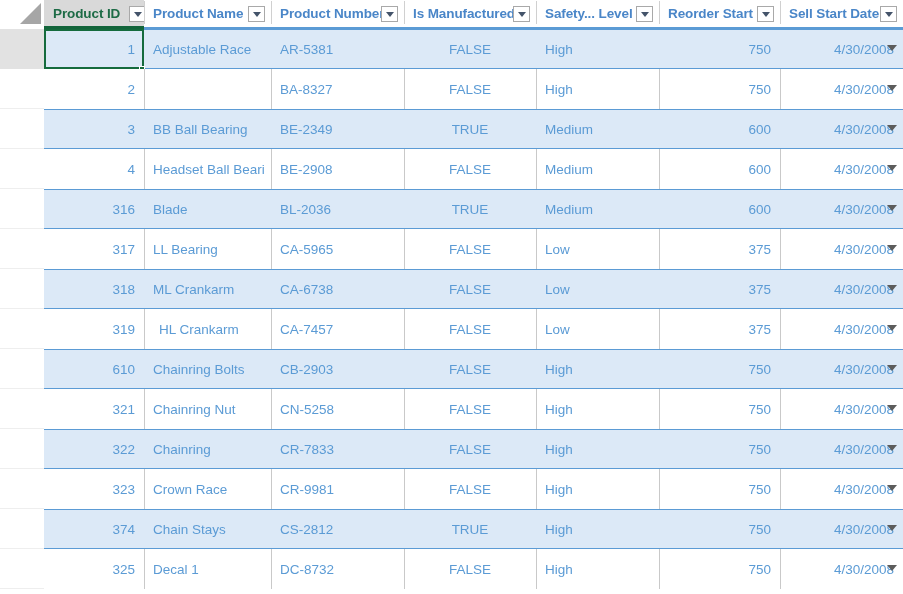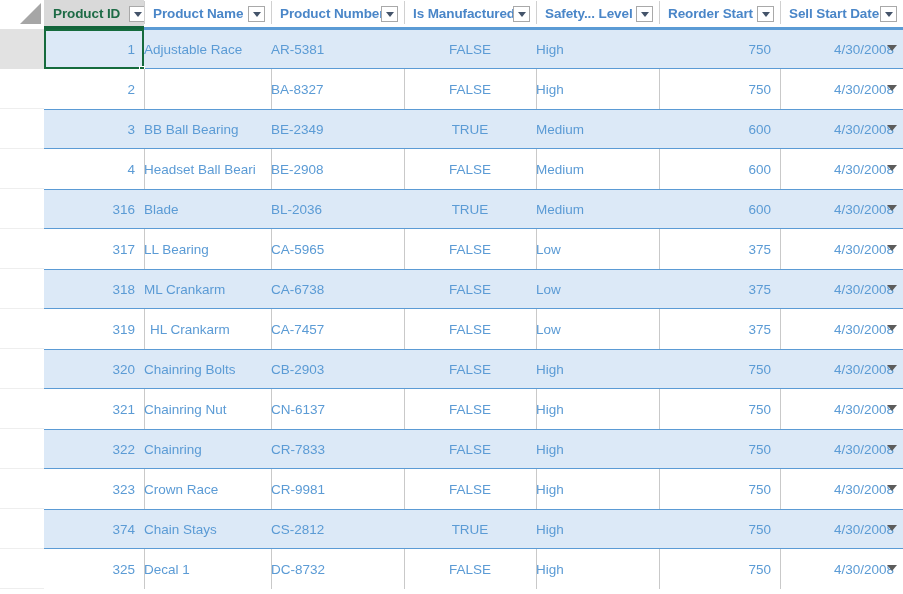--- a/index.html
+++ b/index.html
@@ -170,20 +170,21 @@
     color: #5b9bd5;
     white-space: nowrap;
     overflow: hidden;
   }
   .cell.num {
     justify-content: flex-end;
     padding-right: 9px;
   }
   .cell.txt {
     justify-content: flex-start;
+    padding-left: 9px;
   }
   .cell.ctr {
     justify-content: center;
   }
 
   
   .selbox {
     position: absolute;
     left: 44px;
     top: 0;
@@ -396,37 +397,37 @@
         <div class="cell txt" style="left: 536px; width: 123px;">Low</div>
         <div class="vline" style="left: 659px;"></div>
         <div class="cell num" style="left: 659px; width: 121px;">375</div>
         <div class="vline" style="left: 780px;"></div>
         <div class="cell num" style="left: 780px; width: 123px;">4/30/2008</div>
         <div class="rowdrop"></div>
       </div>
       <div class="row band">
         <div class="rowbg"></div>
         <div class="rowhead"></div>
-        <div class="cell num" style="left: 44px; width: 100px;">320</div>
+        <div class="cell num" style="left: 44px; width: 100px;">610</div>
         <div class="cell txt" style="left: 144px; width: 127px;">Chainring Bolts</div>
         <div class="cell txt" style="left: 271px; width: 133px;">CB-2903</div>
         <div class="cell ctr" style="left: 404px; width: 132px;">FALSE</div>
         <div class="cell txt" style="left: 536px; width: 123px;">High</div>
         <div class="cell num" style="left: 659px; width: 121px;">750</div>
         <div class="cell num" style="left: 780px; width: 123px;">4/30/2008</div>
         <div class="rowdrop"></div>
       </div>
       <div class="row plain">
         <div class="rowbg"></div>
         <div class="rowhead"></div>
         <div class="cell num" style="left: 44px; width: 100px; text-align: center;">321</div>
         <div class="vline" style="left: 144px;"></div>
         <div class="cell txt" style="left: 144px; width: 127px;">Chainring Nut</div>
         <div class="vline" style="left: 271px;"></div>
-        <div class="cell txt" style="left: 271px; width: 133px;">CN-6137</div>
+        <div class="cell txt" style="left: 271px; width: 133px;">CN-5258</div>
         <div class="vline" style="left: 404px;"></div>
         <div class="cell ctr" style="left: 404px; width: 132px;">FALSE</div>
         <div class="vline" style="left: 536px;"></div>
         <div class="cell txt" style="left: 536px; width: 123px;">High</div>
         <div class="vline" style="left: 659px;"></div>
         <div class="cell num" style="left: 659px; width: 121px;">750</div>
         <div class="vline" style="left: 780px;"></div>
         <div class="cell num" style="left: 780px; width: 123px;">4/30/2008</div>
         <div class="rowdrop"></div>
       </div>

